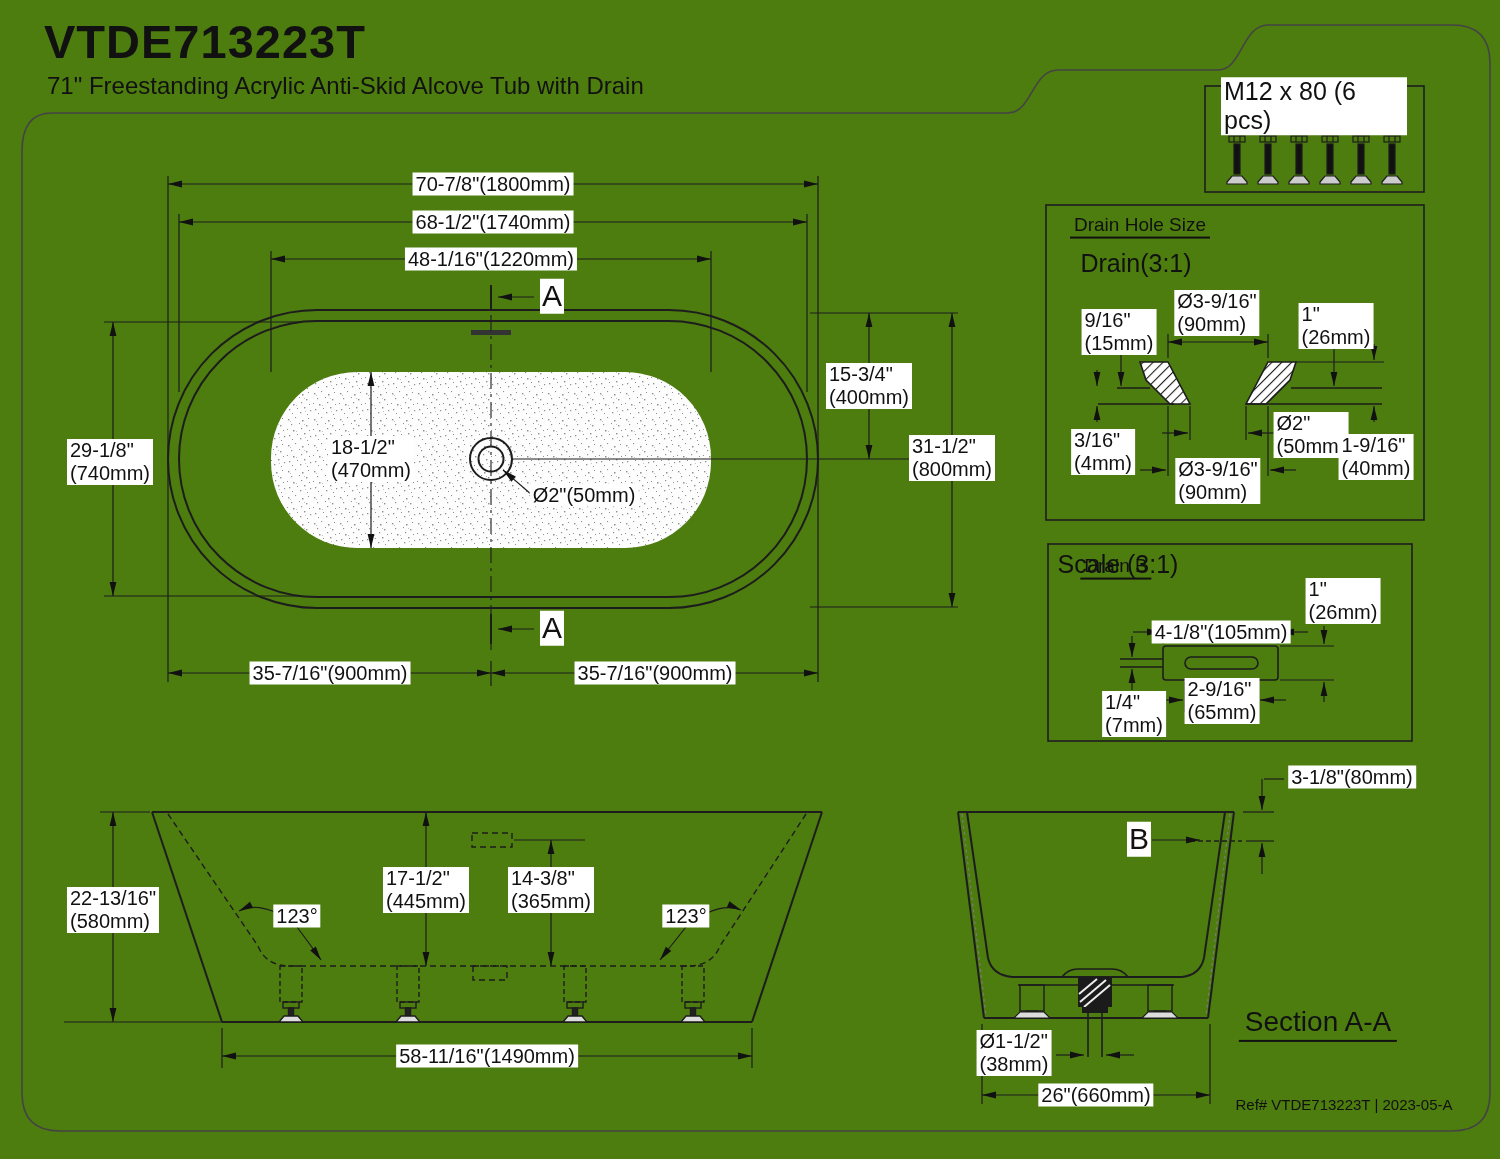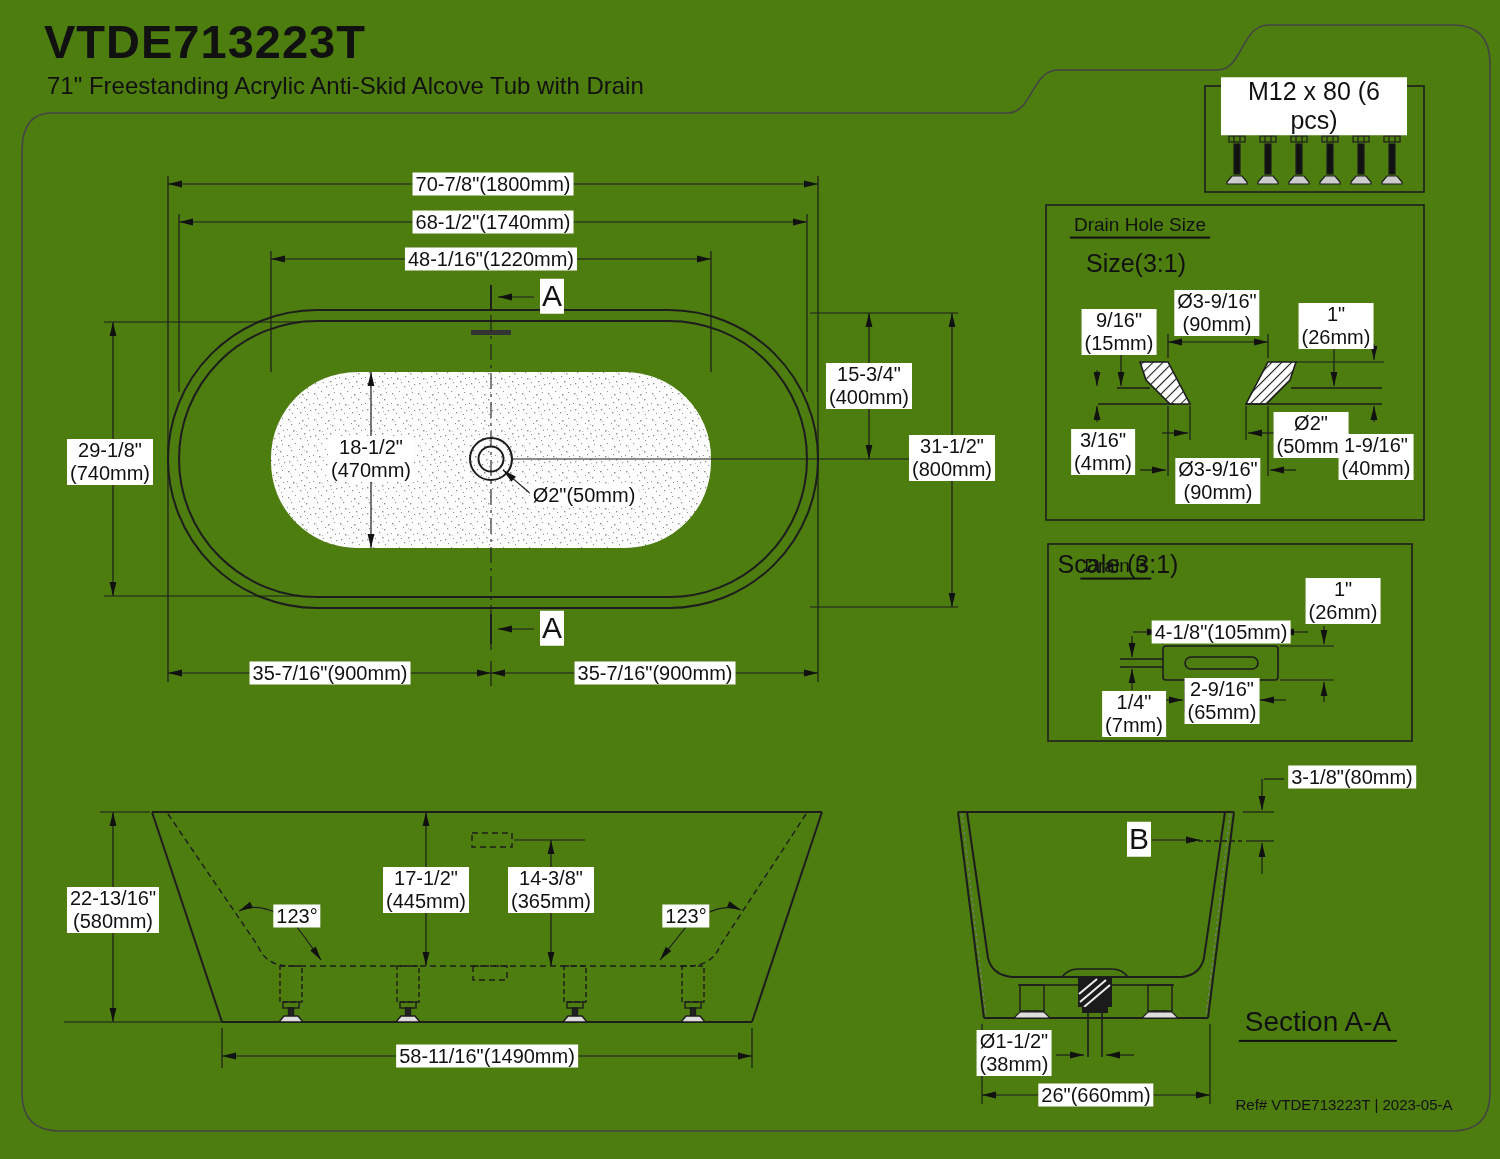--- a/index.html
+++ b/index.html
@@ -1,21 +1,21 @@
 <!DOCTYPE html>
 <html><head>
 <meta charset="utf-8">
 <style>
   html,body{margin:0;padding:0;background:#fff;}
   #sheet{position:relative;width:1500px;height:1159px;background:#4d7c0f;overflow:hidden;
          font-family:"Liberation Sans",sans-serif;color:#111;}
   #linework{position:absolute;left:0;top:0;z-index:0;}
   .lbl{position:absolute;z-index:2;transform:translate(-50%,-50%);
        font:20px/1.15 "Liberation Sans",sans-serif;color:#111;background:#fff;
-       padding:0 3px;text-align:center;white-space:pre-line;}
+       padding:0 3px;white-space:pre-line;}
   .nobg{background:transparent;}
   .marker{font-size:30px;background:#fff;padding:0 2px;}
   .dtitle{font-size:19px;border-bottom:2px solid #111;padding:0 4px 1px 4px;}
   .dscale{font-size:25px;}
   .hwtitle{font-size:25px;}
   .sectitle{font-size:28px;border-bottom:2px solid #111;padding:0 6px 2px 6px;}
   .ref{font-size:15px;white-space:nowrap;}
   .model{position:absolute;left:44px;top:14px;z-index:2;font-size:47px;font-weight:bold;letter-spacing:1px;}
   .subtitle{position:absolute;left:47px;top:72px;z-index:2;font-size:24px;}
 </style>
@@ -362,21 +362,21 @@
 
 <div class="lbl" style="left:1352px;top:777px">3-1/8"(80mm)</div>
 <div class="lbl marker nobg" style="left:1139px;top:839px">B</div>
 <div class="lbl" style="left:1014px;top:1053px">Ø1-1/2"
 (38mm)</div>
 <div class="lbl" style="left:1096px;top:1095px">26"(660mm)</div>
 <div class="lbl sectitle nobg" style="left:1318px;top:1024px">Section A-A</div>
 <div class="lbl ref nobg" style="left:1344px;top:1105px">Ref# VTDE713223T | 2023-05-A</div>
 
 <div class="lbl dtitle nobg" style="left:1140px;top:226px">Drain Hole Size</div>
-<div class="lbl dscale nobg" style="left:1136px;top:263px">Size(3:1)</div>
+<div class="lbl dscale nobg" style="left:1136px;top:263px">Drain(3:1)</div>
 <div class="lbl" style="left:1217px;top:313px">Ø3-9/16"
 (90mm)</div>
 <div class="lbl" style="left:1119px;top:332px">9/16"
 (15mm)</div>
 <div class="lbl" style="left:1336px;top:326px">1"
 (26mm)</div>
 <div class="lbl" style="left:1103px;top:452px">3/16"
 (4mm)</div>
 <div class="lbl" style="left:1218px;top:481px">Ø3-9/16"
 (90mm)</div>

